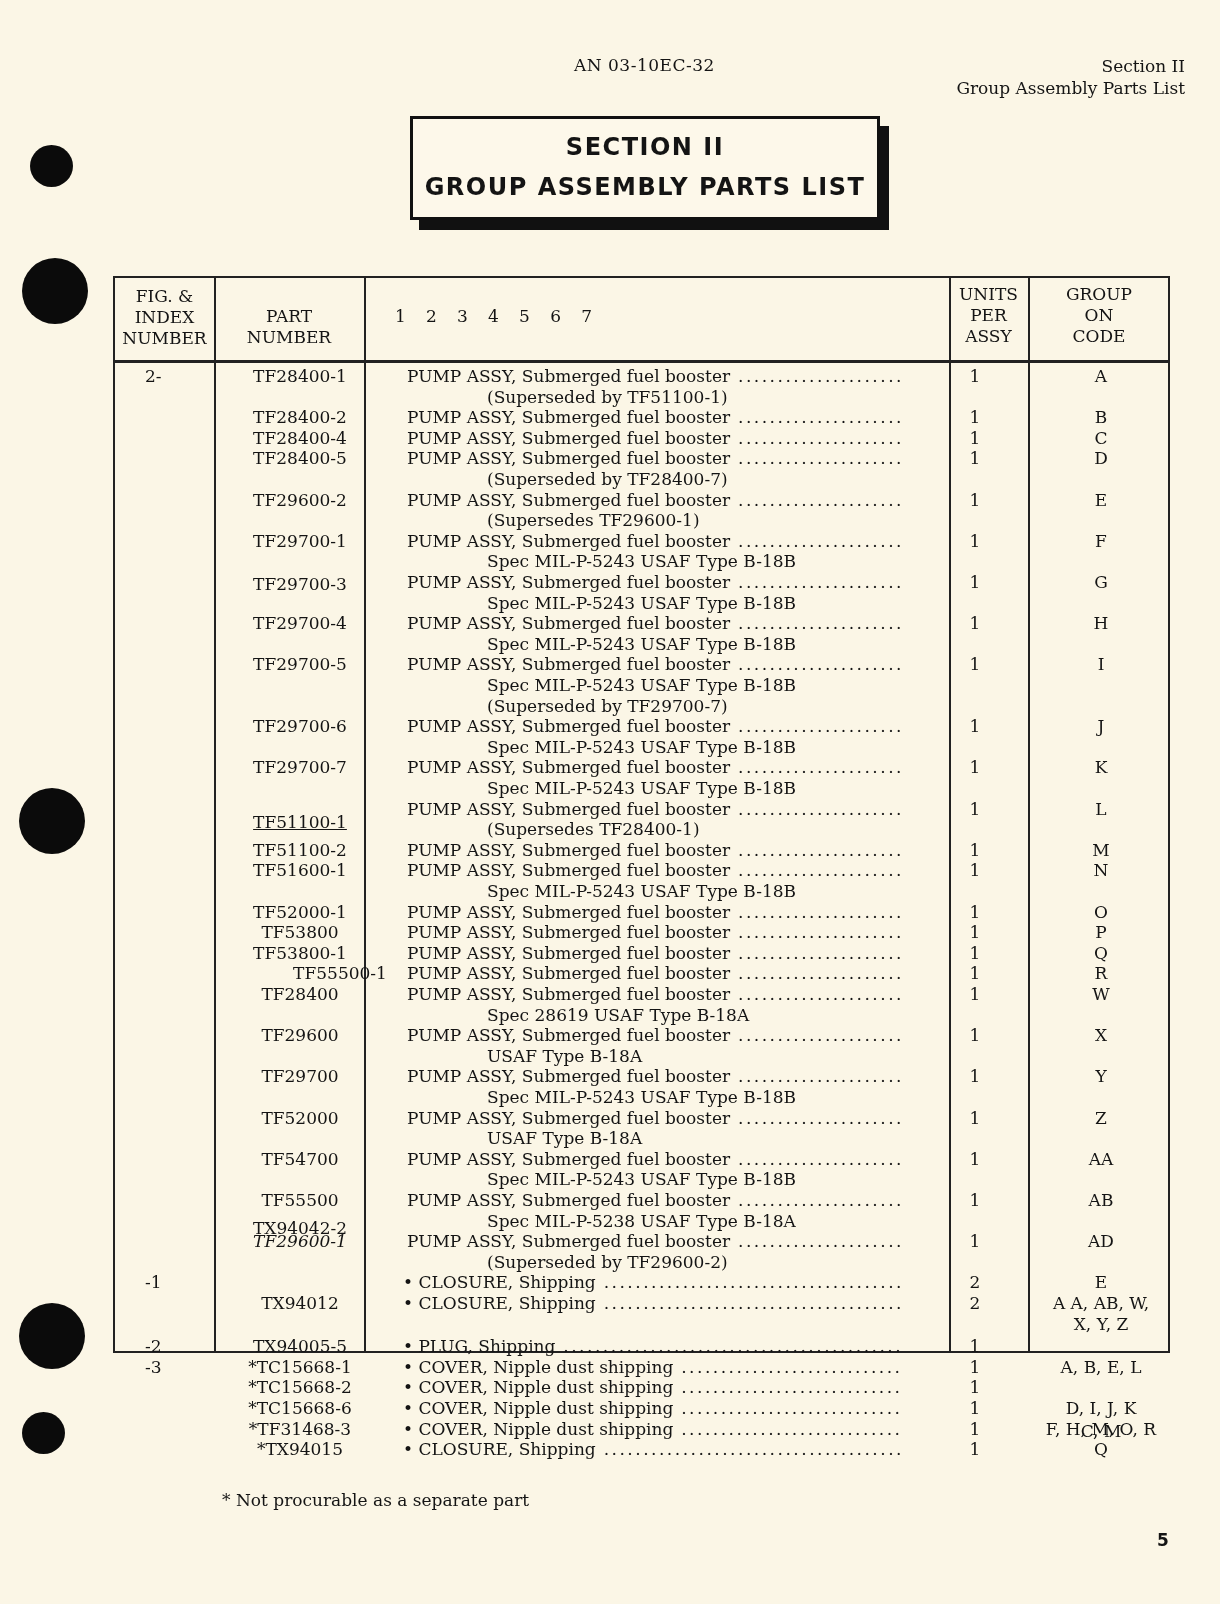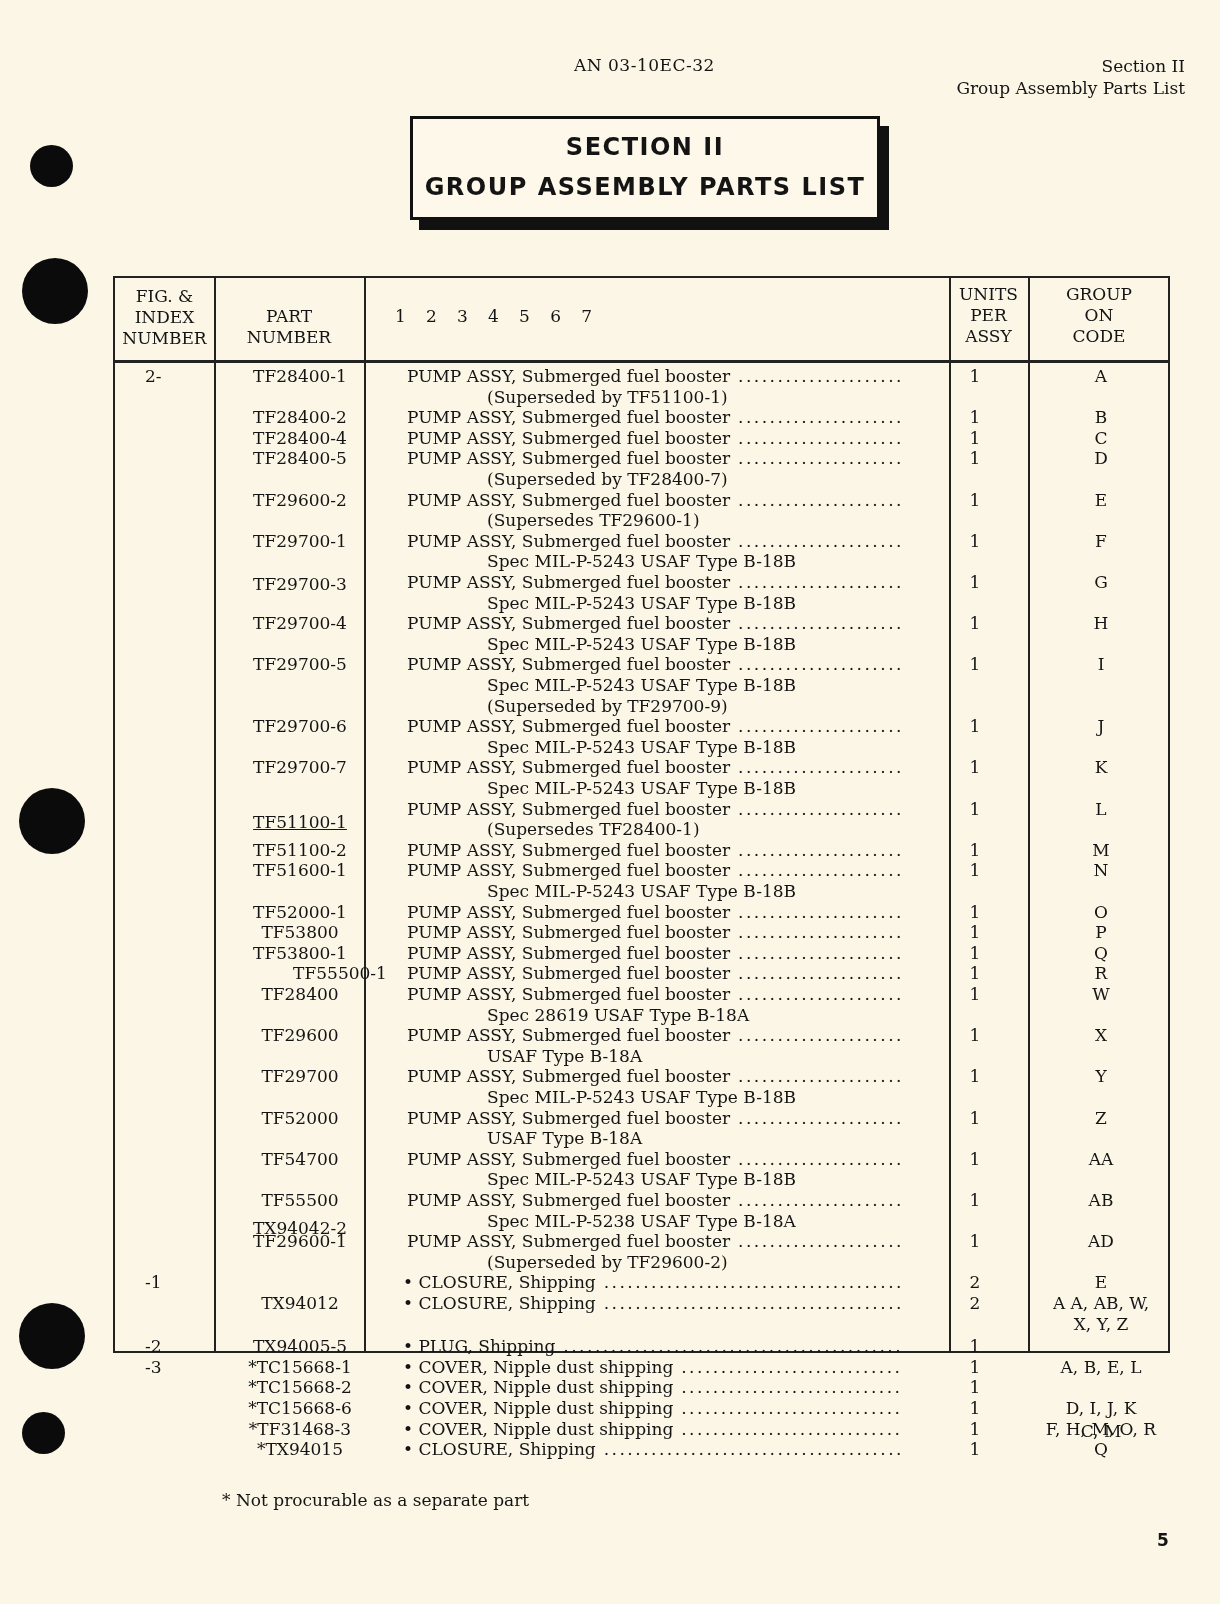--- a/index.html
+++ b/index.html
@@ -136,21 +136,21 @@
       <div class="cell c-desc" style="top: 335.2px; left: 292px;"><span>PUMP ASSY, Submerged fuel booster</span><span class="dots"> .....................</span></div>
       <div class="cell c-units" style="top: 335.2px;">1</div>
       <div class="cell c-code" style="top: 335.2px;">H</div>
       <div class="cell c-desc" style="top: 355.8px; left: 372px;">Spec MIL-P-5243 USAF Type B-18B</div>
       <div class="cell c-idx" style="top: 376.4px;"></div>
       <div class="cell c-part" style="top: 376.4px;">TF29700-5</div>
       <div class="cell c-desc" style="top: 376.4px; left: 292px;"><span>PUMP ASSY, Submerged fuel booster</span><span class="dots"> .....................</span></div>
       <div class="cell c-units" style="top: 376.4px;">1</div>
       <div class="cell c-code" style="top: 376.4px;">I</div>
       <div class="cell c-desc" style="top: 397px; left: 372px;">Spec MIL-P-5243 USAF Type B-18B</div>
-      <div class="cell c-desc" style="top: 417.6px; left: 372px;">(Superseded by TF29700-9)</div>
+      <div class="cell c-desc" style="top: 417.6px; left: 372px;">(Superseded by TF29700-7)</div>
       <div class="cell c-idx" style="top: 438.2px;"></div>
       <div class="cell c-part" style="top: 438.2px;">TF29700-6</div>
       <div class="cell c-desc" style="top: 438.2px; left: 292px;"><span>PUMP ASSY, Submerged fuel booster</span><span class="dots"> .....................</span></div>
       <div class="cell c-units" style="top: 438.2px;">1</div>
       <div class="cell c-code" style="top: 438.2px;">J</div>
       <div class="cell c-desc" style="top: 458.8px; left: 372px;">Spec MIL-P-5243 USAF Type B-18B</div>
       <div class="cell c-idx" style="top: 479.4px;"></div>
       <div class="cell c-part" style="top: 479.4px;">TF29700-7</div>
       <div class="cell c-desc" style="top: 479.4px; left: 292px;"><span>PUMP ASSY, Submerged fuel booster</span><span class="dots"> .....................</span></div>
       <div class="cell c-units" style="top: 479.4px;">1</div>
@@ -223,21 +223,21 @@
       <div class="cell c-units" style="top: 870.8px;">1</div>
       <div class="cell c-code" style="top: 870.8px;">AA</div>
       <div class="cell c-desc" style="top: 891.4px; left: 372px;">Spec MIL-P-5243 USAF Type B-18B</div>
       <div class="cell c-idx" style="top: 912px;"></div>
       <div class="cell c-part" style="top: 912px;">TF55500</div>
       <div class="cell c-desc" style="top: 912px; left: 292px;"><span>PUMP ASSY, Submerged fuel booster</span><span class="dots"> .....................</span></div>
       <div class="cell c-units" style="top: 912px;">1</div>
       <div class="cell c-code" style="top: 912px;">AB</div>
       <div class="cell c-desc" style="top: 932.6px; left: 372px;">Spec MIL-P-5238 USAF Type B-18A</div>
       <div class="cell c-idx" style="top: 953.2px;"></div>
-      <div class="cell c-part" style="top: 953.2px;">TF29600-1</div>
+      <div class="cell c-part" style="top: 953.2px; font-style: italic;">TF29600-1</div>
       <div class="cell c-desc" style="top: 953.2px; left: 292px;"><span>PUMP ASSY, Submerged fuel booster</span><span class="dots"> .....................</span></div>
       <div class="cell c-units" style="top: 953.2px;">1</div>
       <div class="cell c-code" style="top: 953.2px;">AD</div>
       <div class="cell c-desc" style="top: 973.8px; left: 372px;">(Superseded by TF29600-2)</div>
       <div class="cell c-idx" style="top: 994.4px;">-1</div>
       <div class="cell c-part" style="top: 940px;">TX94042-2</div>
       <div class="cell c-desc" style="top: 994.4px; left: 288px;"><span>• CLOSURE, Shipping</span><span class="dots"> ......................................</span></div>
       <div class="cell c-units" style="top: 994.4px;">2</div>
       <div class="cell c-code" style="top: 994.4px;">E</div>
       <div class="cell c-idx" style="top: 1015px;"></div>

